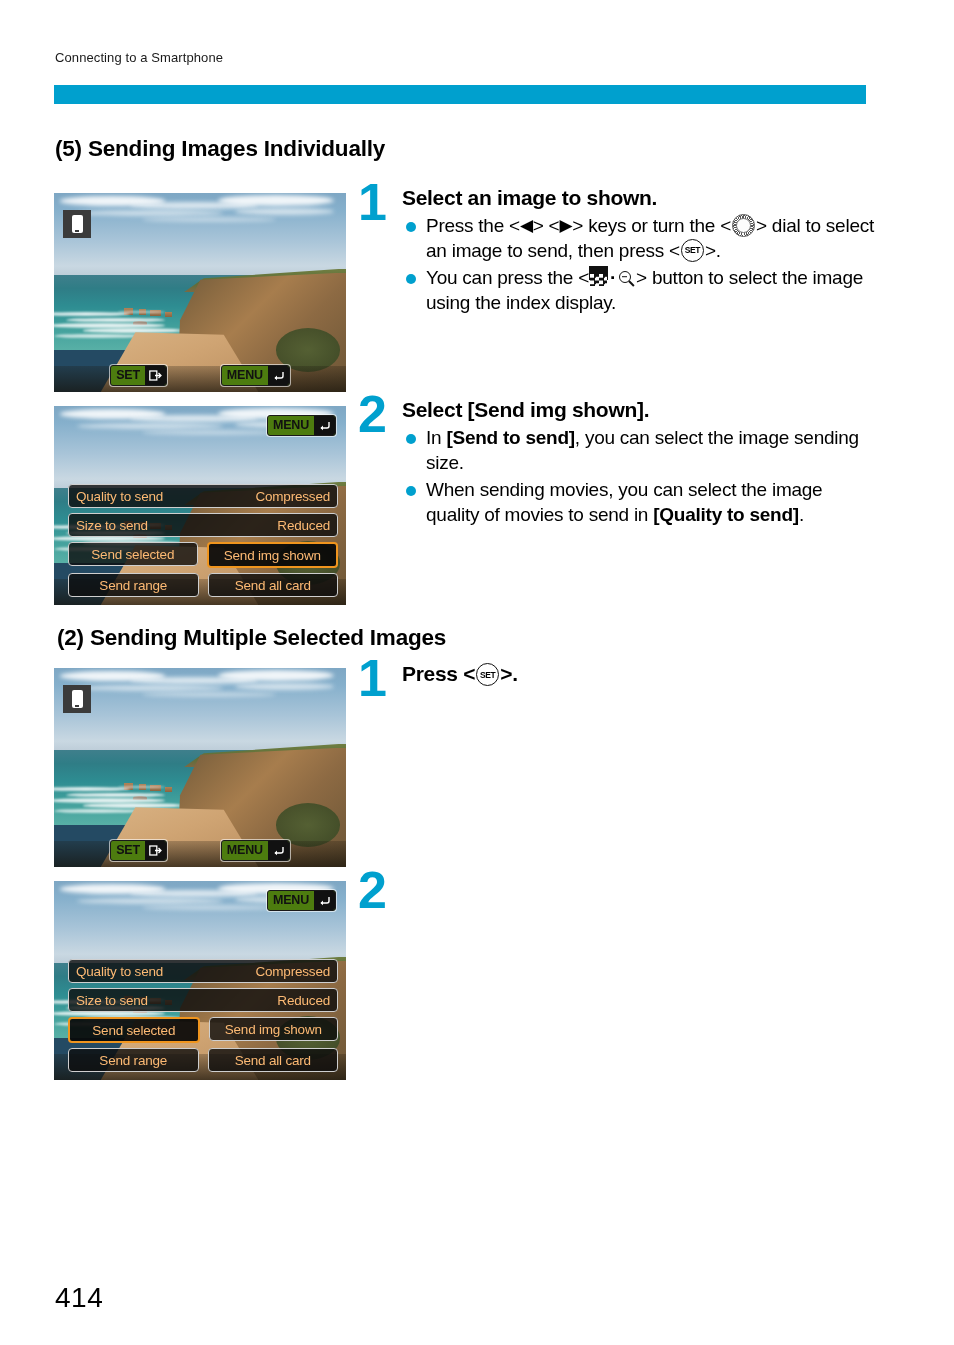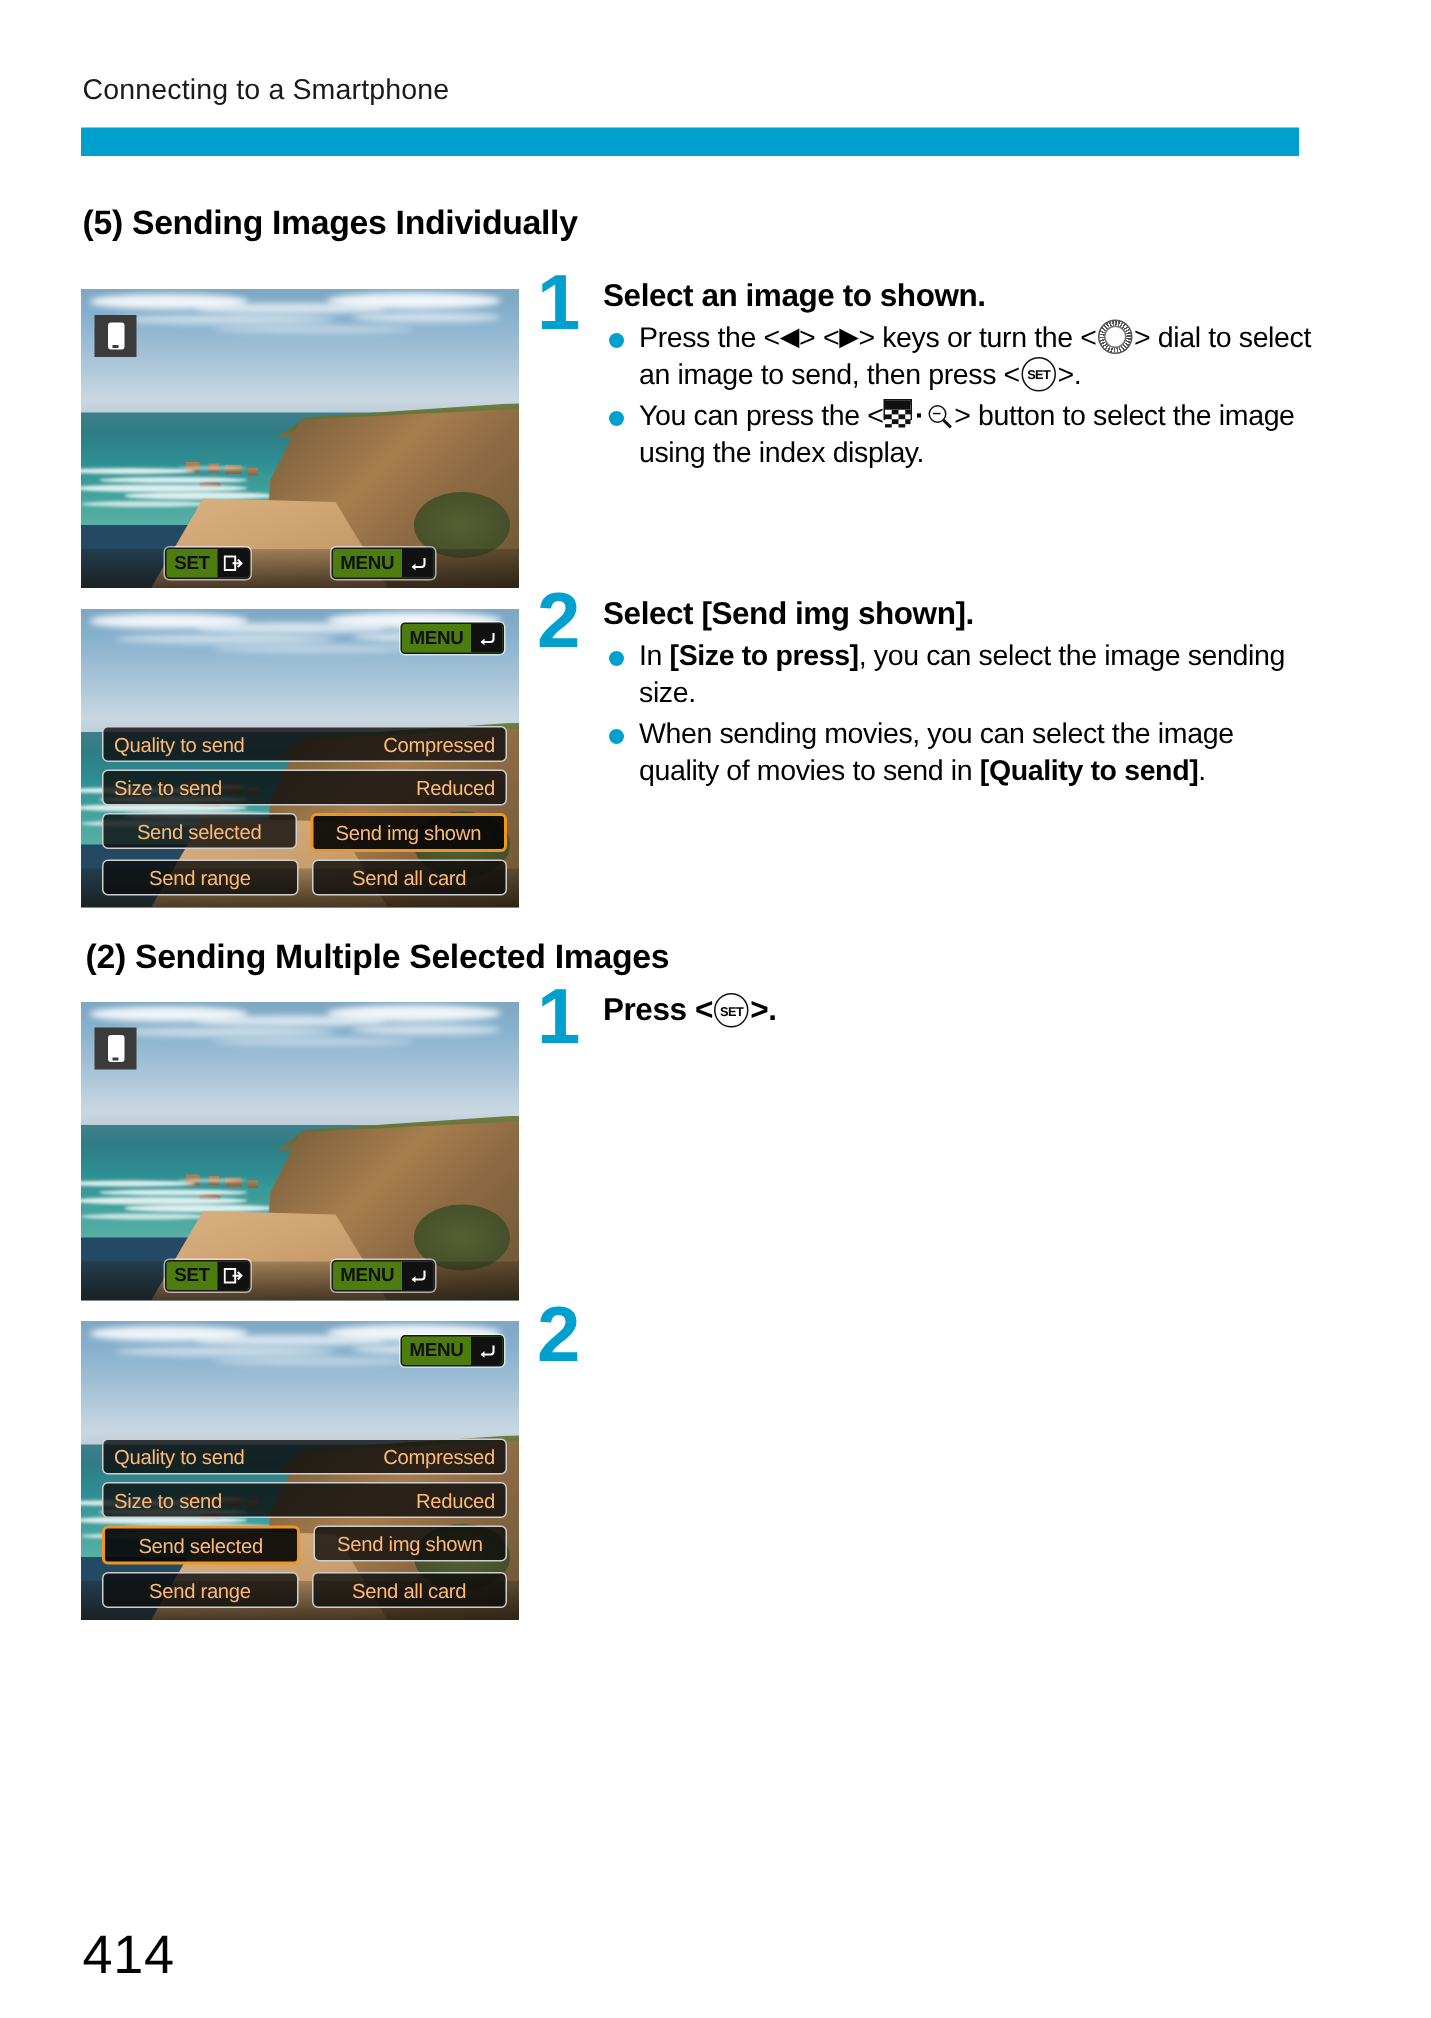--- a/index.html
+++ b/index.html
@@ -14,21 +14,21 @@
     font-family: "Liberation Sans", sans-serif;
     color: #000000;
     overflow: hidden;
   }
 
   
   .running-head {
     position: absolute;
     left: 55px;
     top: 50px;
-    font-size: 19px;
+    font-size: 13px;
     color: #1a1a1a;
     letter-spacing: 0.1px;
   }
   .blue-rule {
     position: absolute;
     left: 54px;
     top: 85px;
     width: 812px;
     height: 19px;
     background: #00a0ce;
@@ -378,21 +378,21 @@
     font-weight: bold;
     margin: 0 1px;
   }
   .arrow-k { font-size: 17px; vertical-align: 1px; }
 
   
   #page-number {
     position: absolute;
     left: 55px;
     top: 1282px;
-    font-size: 36px;
+    font-size: 28px;
     letter-spacing: 0.5px;
   }
 </style>
 </head>
 <body>
 
 <div class="running-head">Connecting to a Smartphone</div>
 <div class="blue-rule"></div>
 
 <div class="sec-heading" id="sec1-heading">(5) Sending Images Individually</div>
@@ -522,21 +522,21 @@
       <li><span>You can press the &lt;</span><span class="key-index"><span class="key-index-inner"></span></span><span class="dot-sep">·</span><span class="key-mag"><span class="lens"></span><span class="handle"></span></span><span>&gt; button to select the image using the index display.</span></li>
     </ul>
   </div>
 </div>
 
 <div class="step" id="step-1-2">
   <div class="step-num">2</div>
   <div class="step-body">
     <div class="step-title"><span>Select [</span><span>Send img shown</span><span>].</span></div>
     <ul class="bullets">
-      <li><span>In </span><span class="b">[Size to press]</span><span>, you can select the image sending size.</span></li>
+      <li><span>In </span><span class="b">[Send to send]</span><span>, you can select the image sending size.</span></li>
       <li><span>When sending movies, you can select the image quality of movies to send in </span><span class="b">[Quality to send]</span><span>.</span></li>
     </ul>
   </div>
 </div>
 
 <div class="sec-heading" id="sec2-heading">(2) Sending Multiple Selected Images</div>
 
 <div class="cam" id="cam-photo-2">
   <div class="scene">
     <div class="sky">

